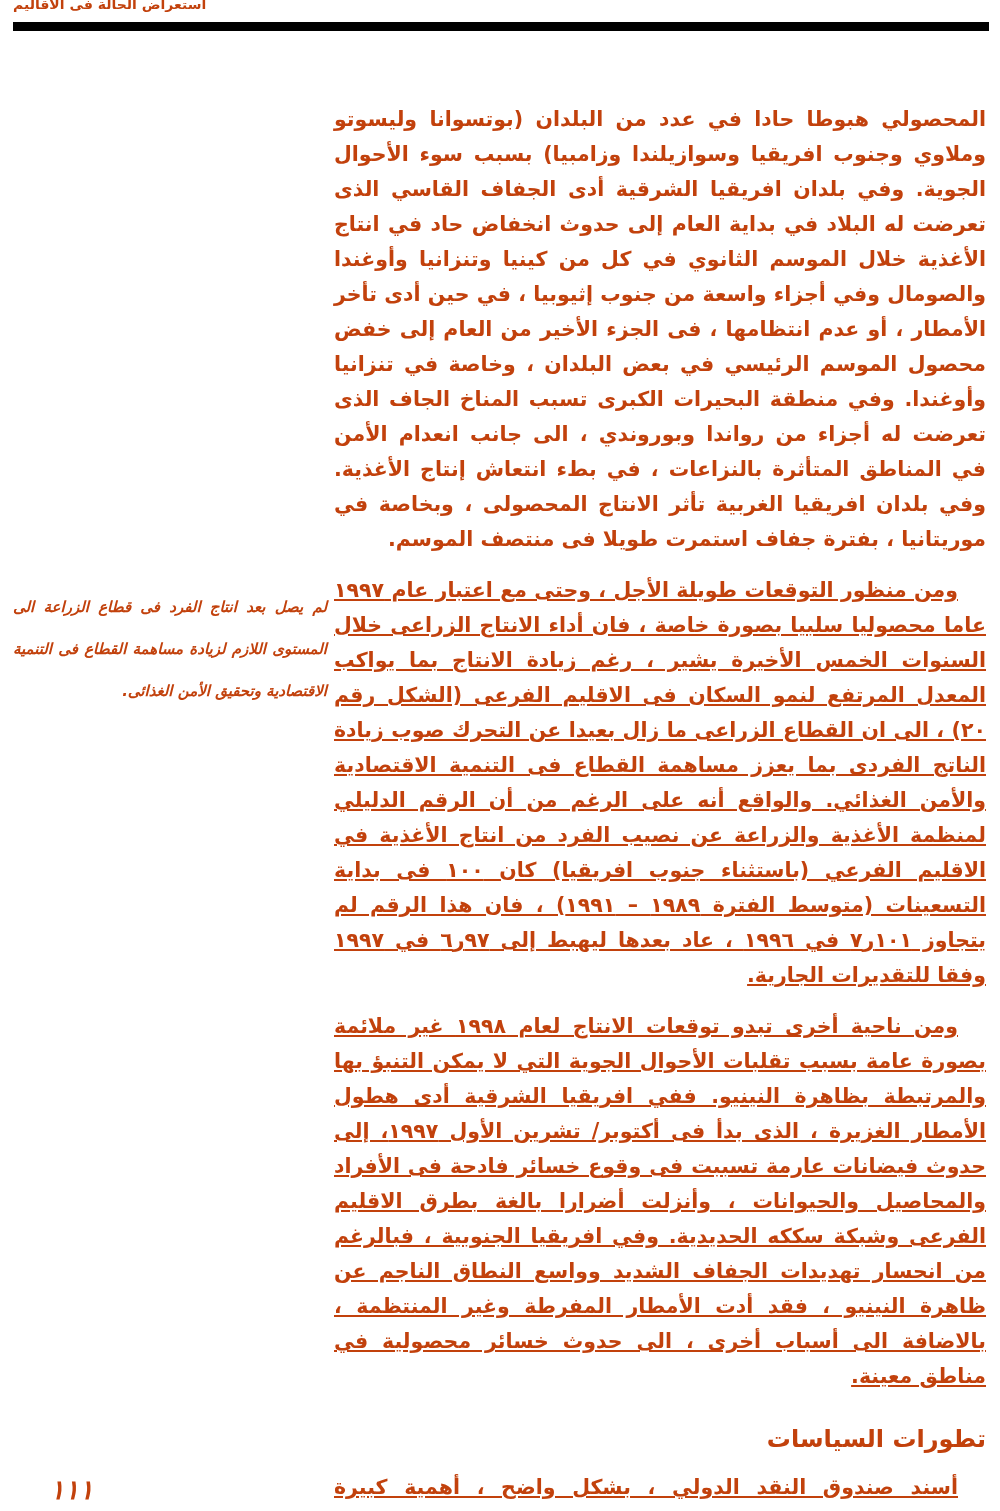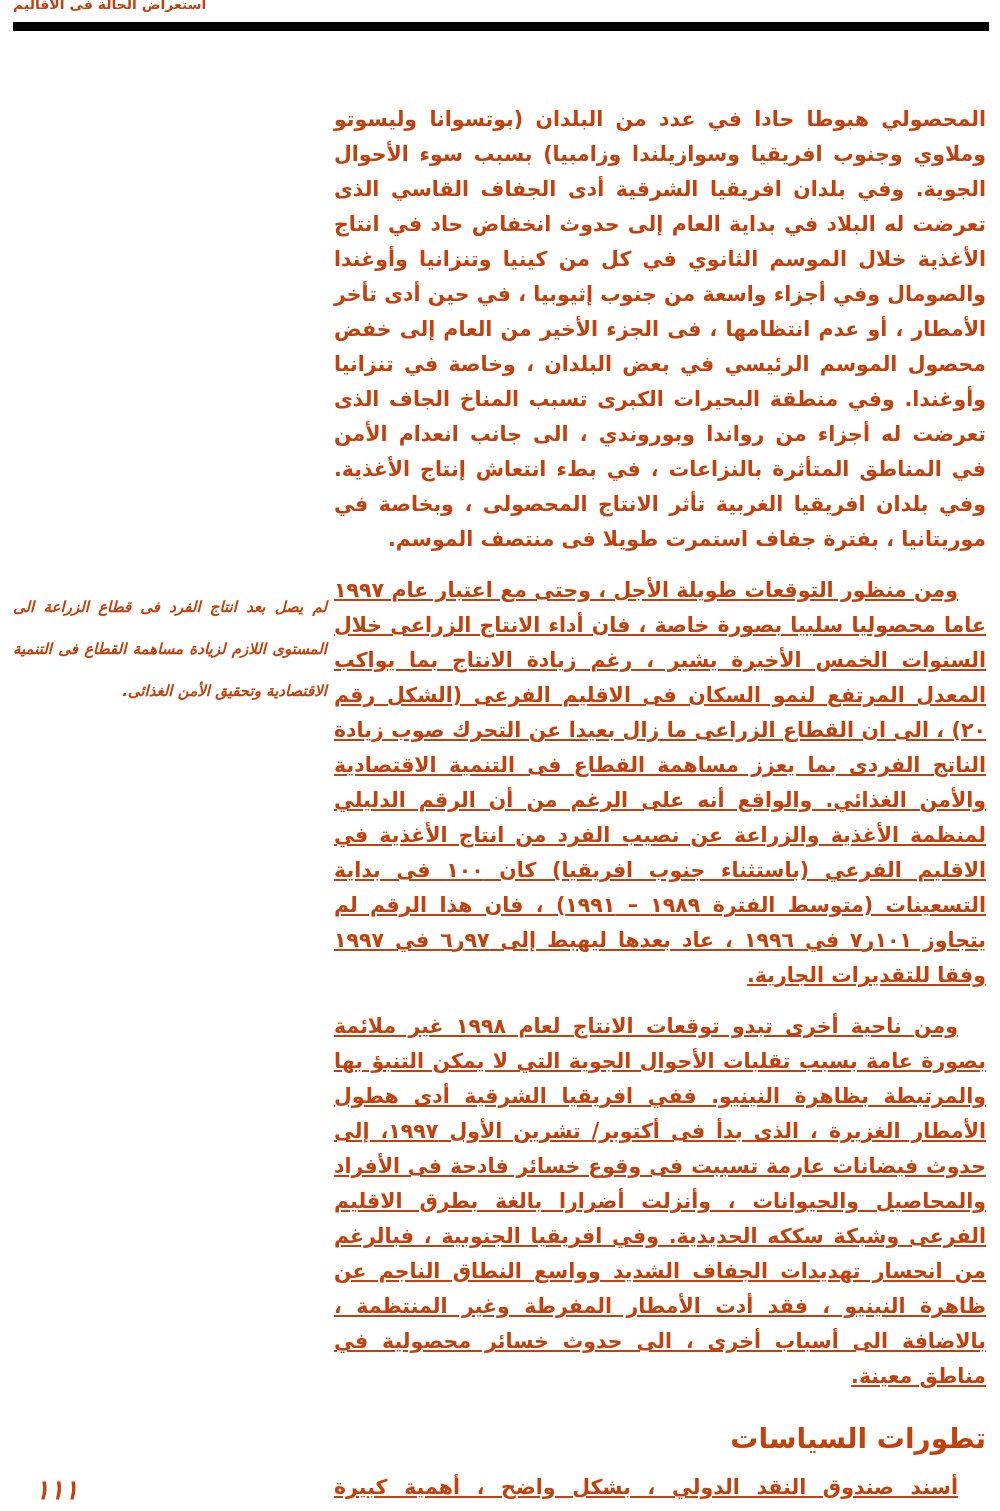--- a/index.html
+++ b/index.html
@@ -43,21 +43,21 @@
     direction: rtl;
     unicode-bidi: embed;
     text-align: justify;
     font-size: 20.5px;
     font-weight: bold;
     line-height: 35px;
   }
   .para { margin: 16px 0 5px 0; }
   .para.indent { text-indent: 28px; text-decoration: underline; }
   .section-heading {
-    font-size: 28px;
+    font-size: 24px;
     line-height: 30px;
     font-weight: bold;
     margin: 30px 0 9px 0;
   }
   .sidenote {
     position: absolute;
     top: 546px;
     left: 13px;
     width: 314px;
     direction: rtl;
@@ -65,21 +65,21 @@
     text-align: justify;
     font-size: 15px;
     font-weight: bold;
     font-style: italic;
     line-height: 42px;
     margin-top: 40px;
   }
   .page-number {
     position: absolute;
     top: 1474px;
-    left: 35px;
+    left: 50px;
     direction: rtl;
     font-size: 27px;
     font-weight: bold;
     font-style: italic;
   }
 </style>
 </head>
 <body>
 
 <div class="page">

